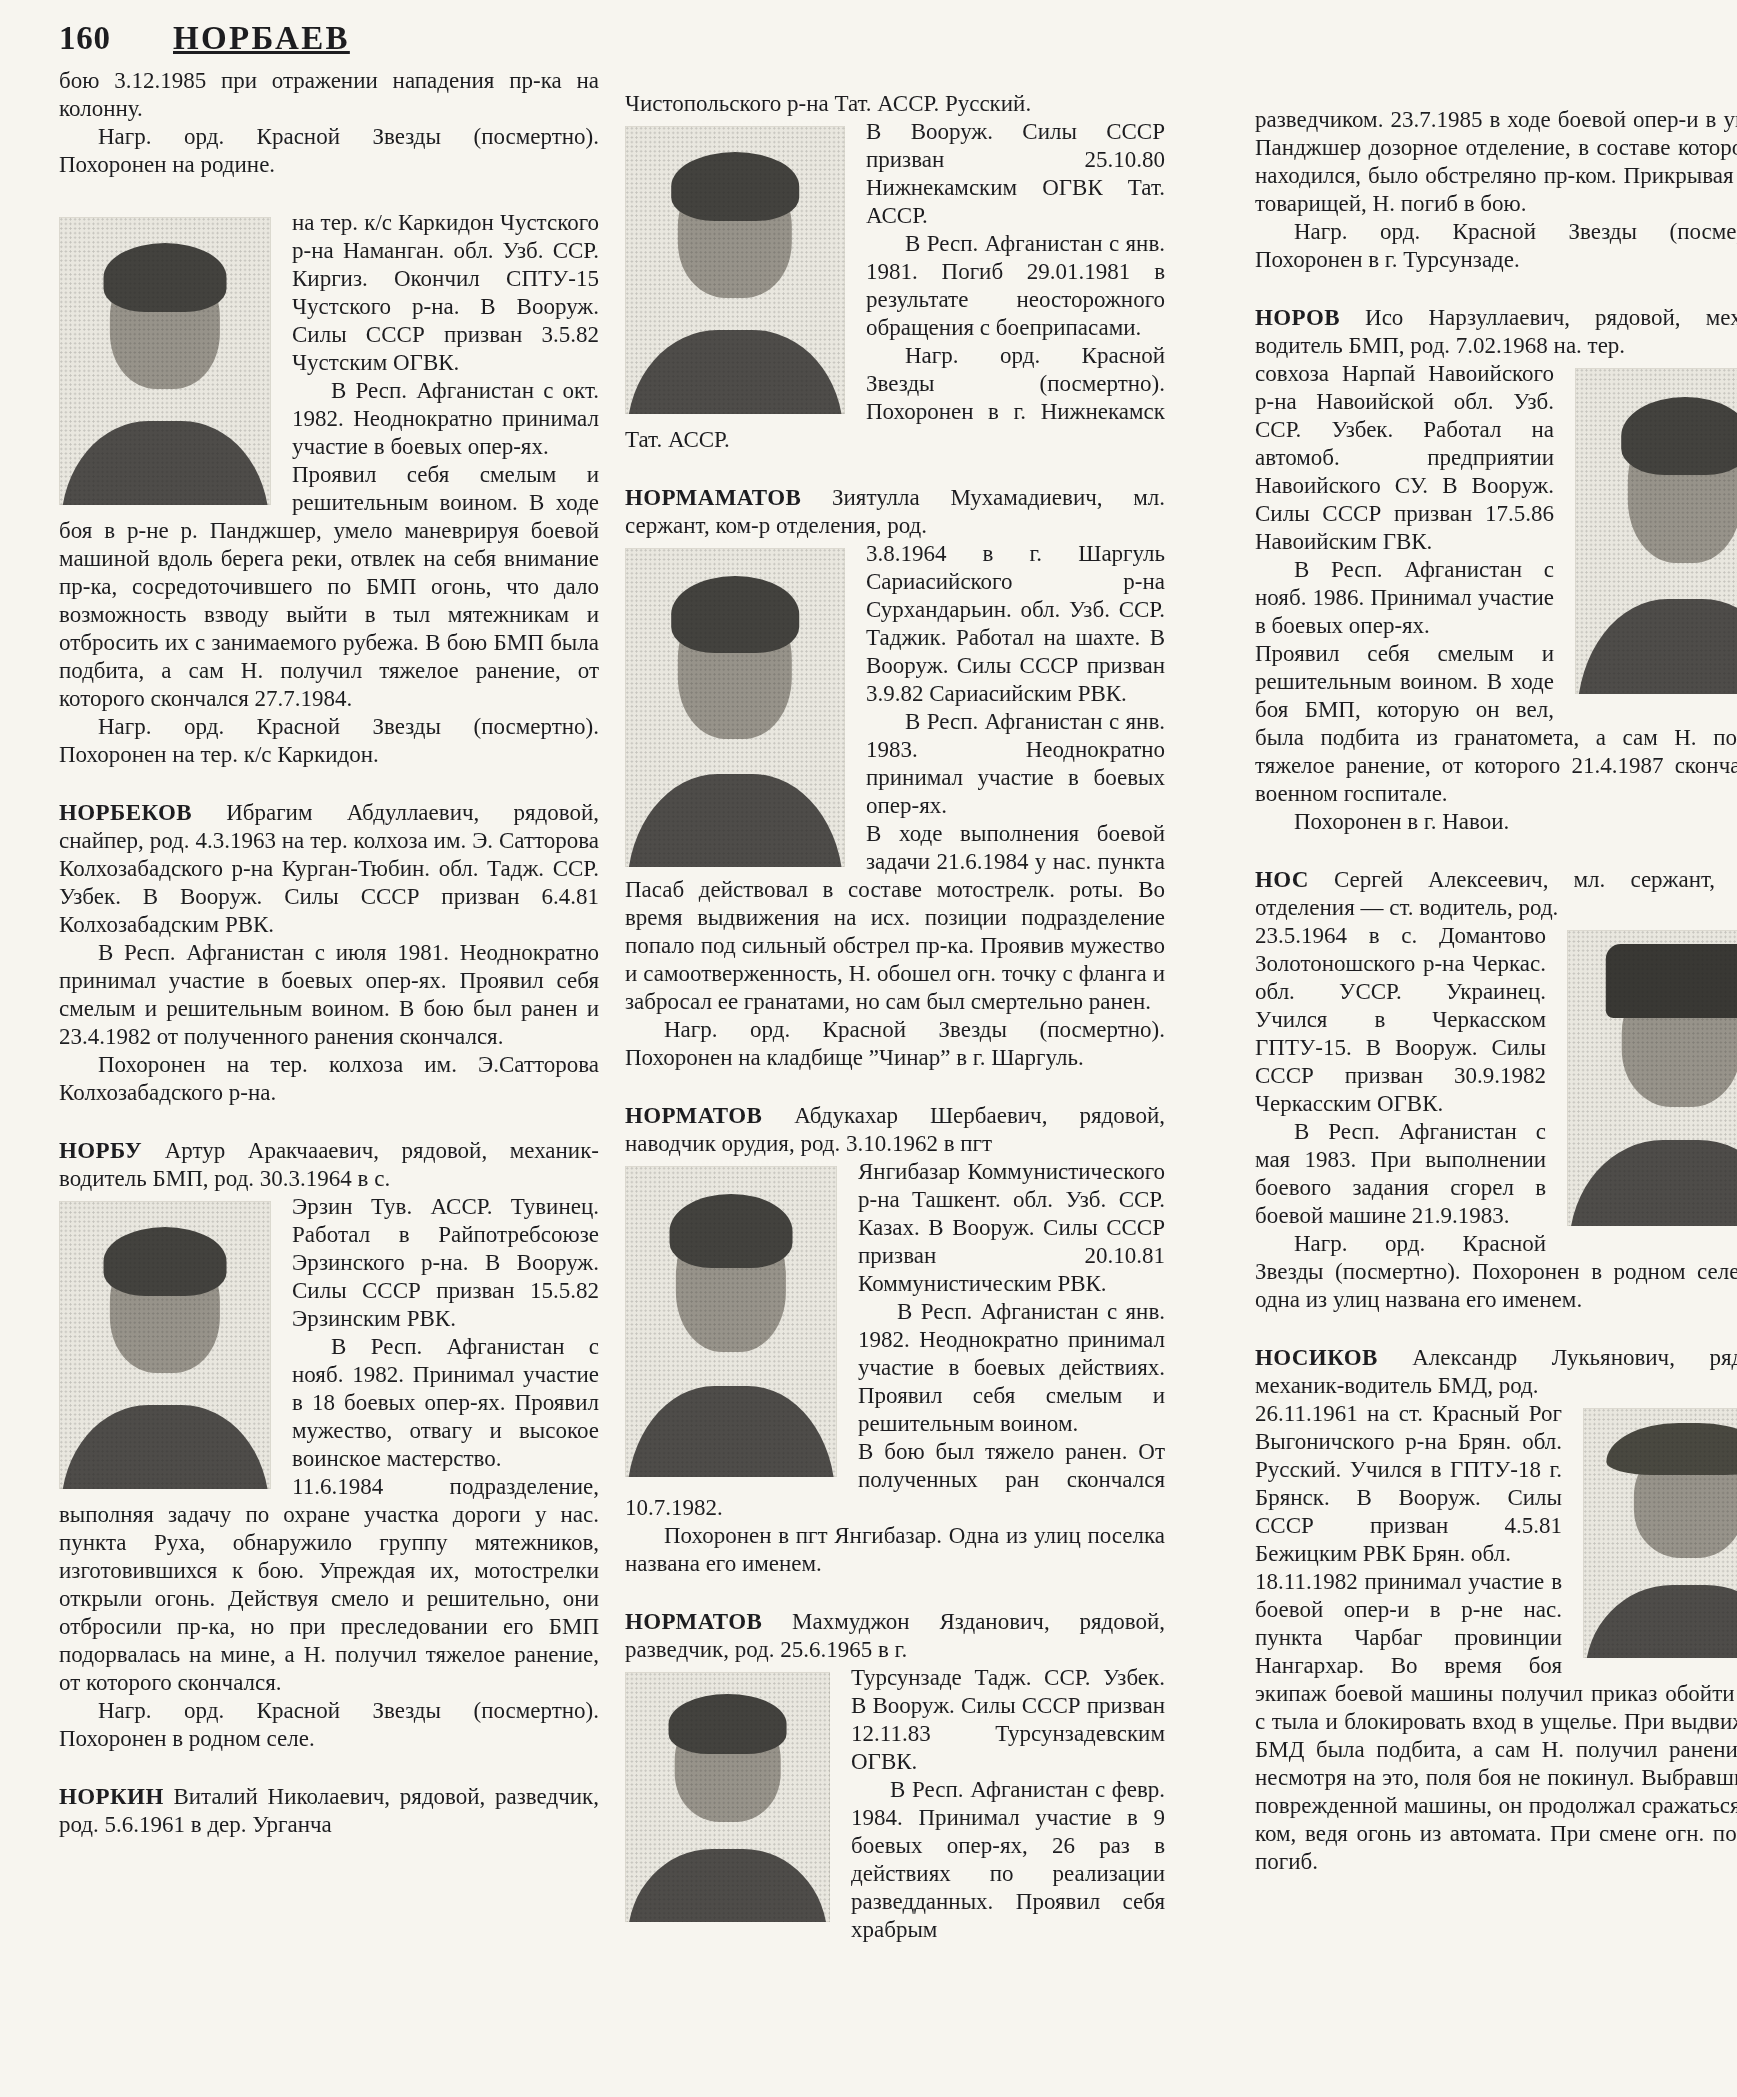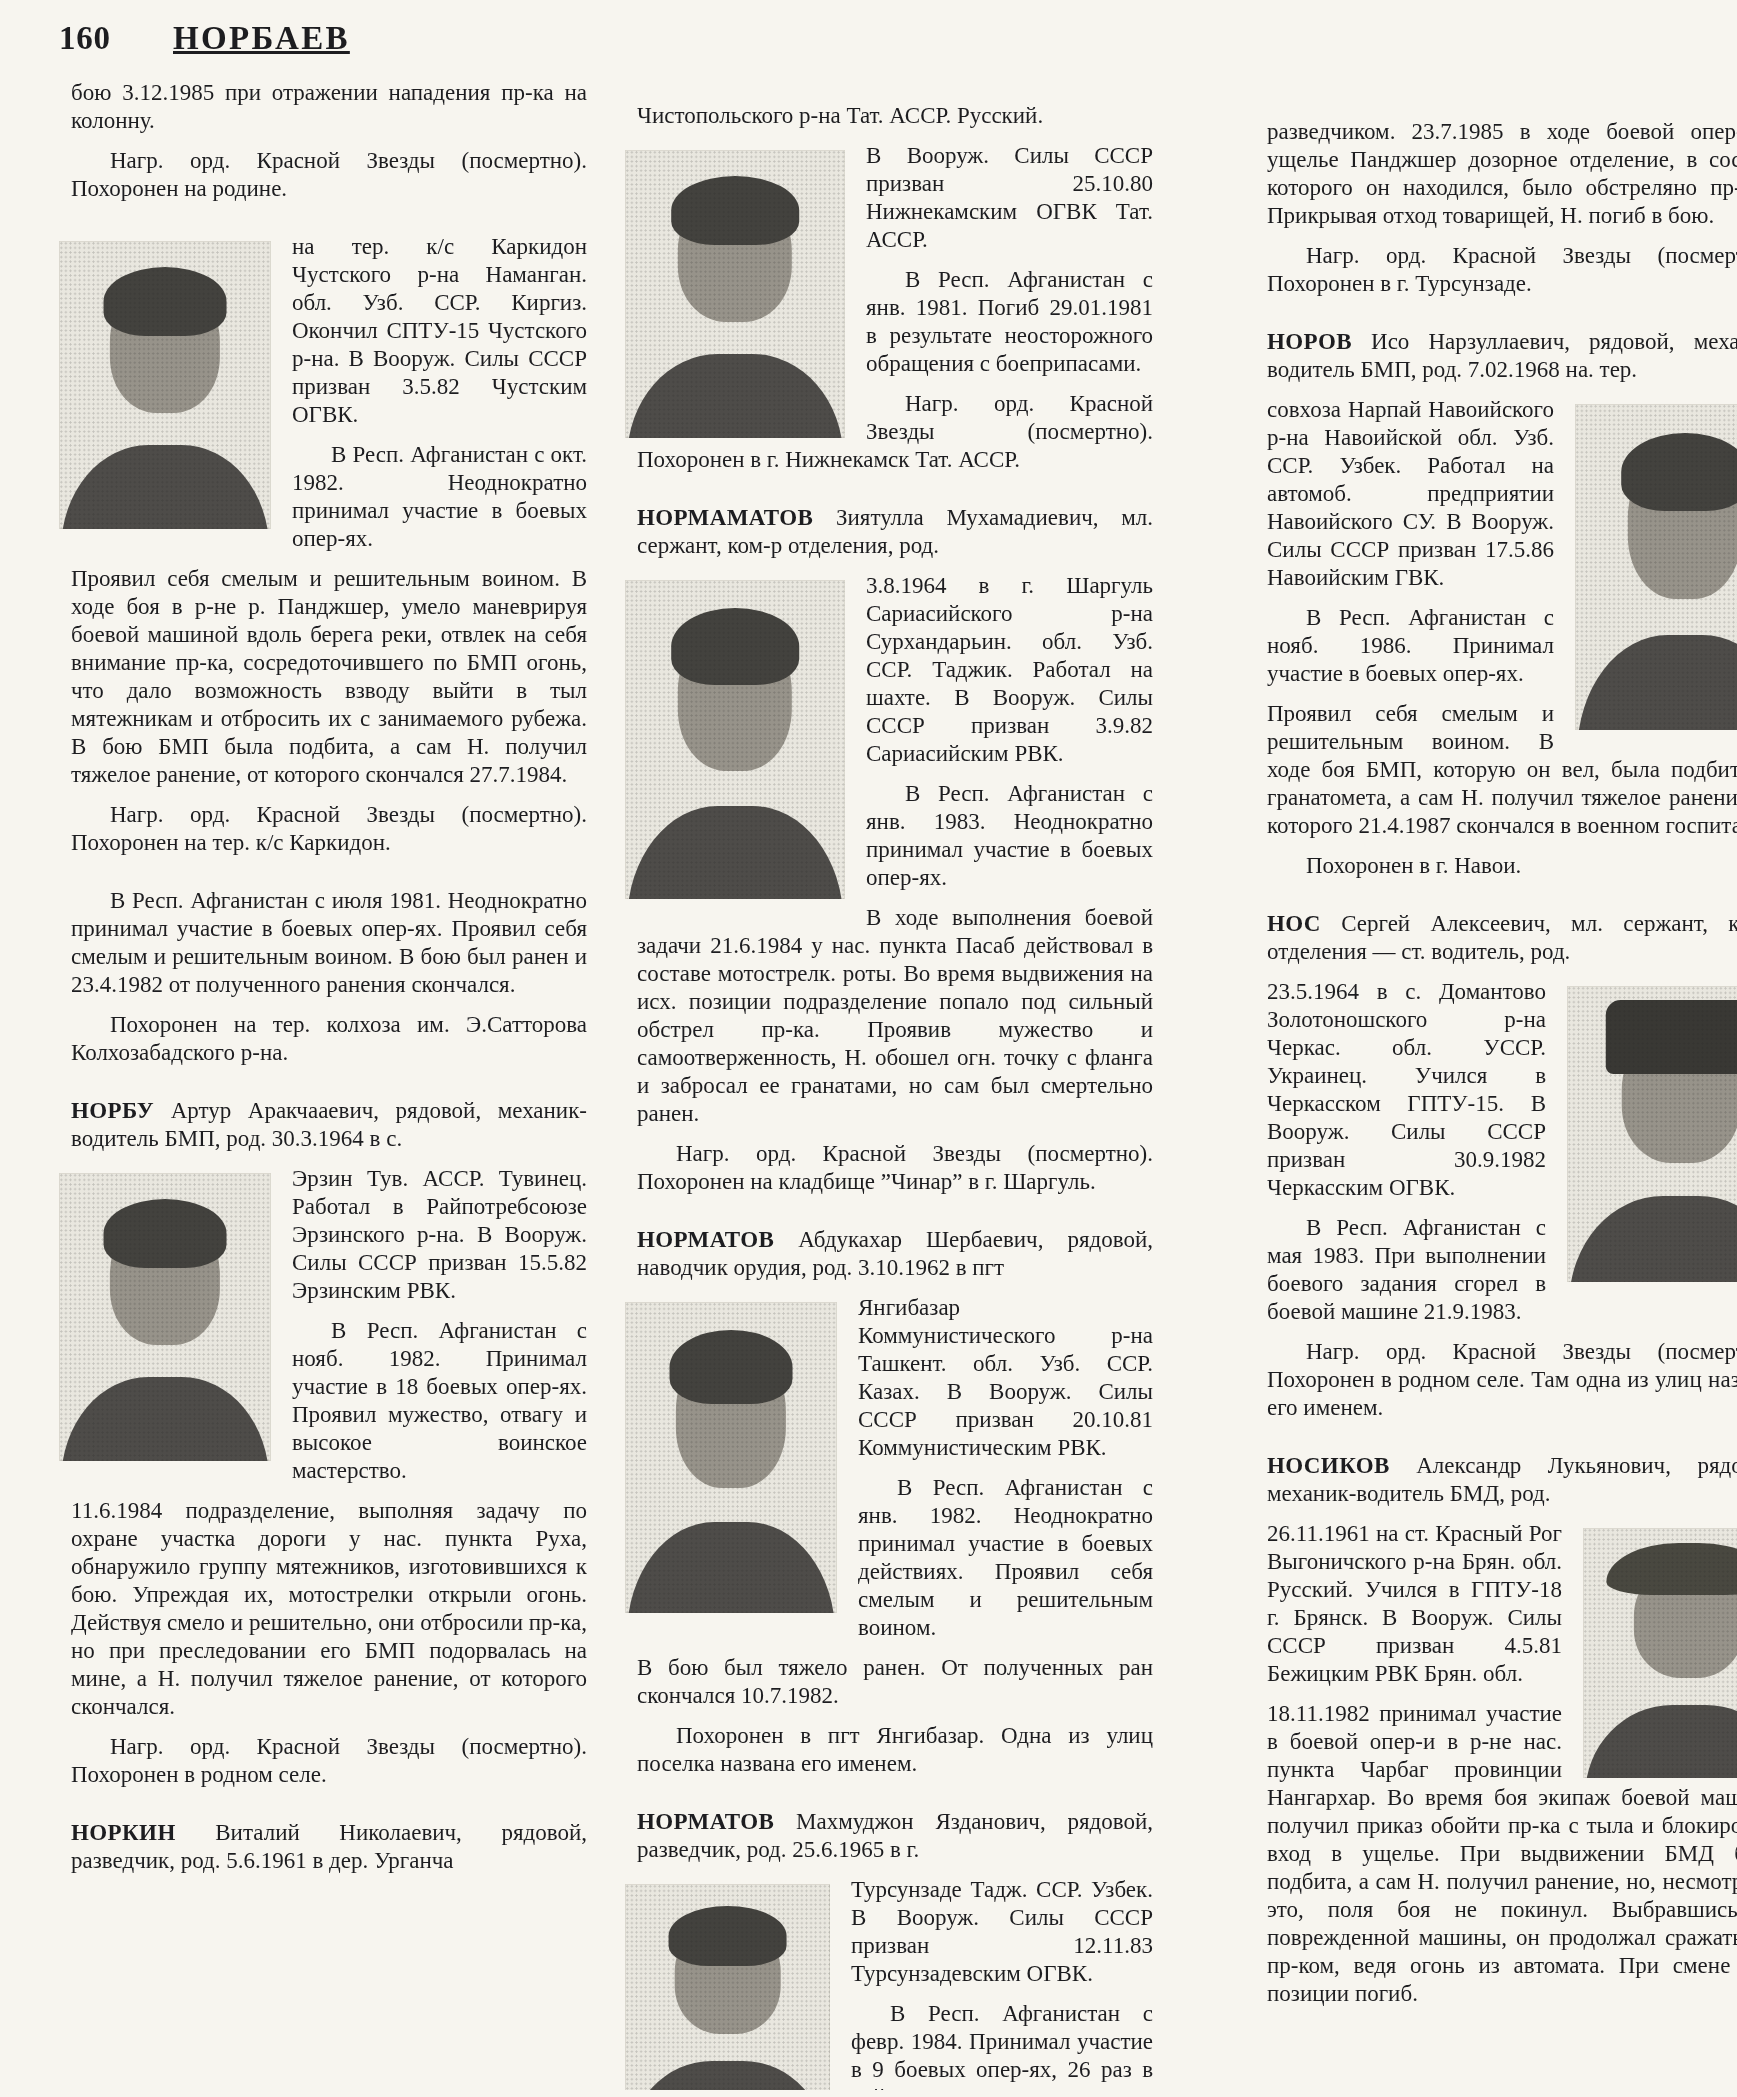--- a/index.html
+++ b/index.html
@@ -15,21 +15,21 @@
   .hdr .rh { letter-spacing:2.3px; }
   .col {
     position:absolute; top:67px; width:540px; height:2023px;
     overflow:hidden; text-align:justify;
     font-size:23px; line-height:28px;
     box-sizing:border-box;
   }
   #col1 { left:59px; }
   #col2 { left:625px; padding-top:23px; }
   #col3 { left:1255px; padding-top:39px; }
-  p { margin:12px; }
+  p { margin:0; }
   p.ind { text-indent:39px; }
   .entry { margin-top:30px; }
   .nm { font-weight:bold; letter-spacing:0.4px; }
   .flow { overflow:visible; }
   .photo {
     float:left; margin:7.6px 21px 6px 0;
     position:relative; background:#e9e7df;
     box-shadow:0 0 0 0.8px #d8d5cb inset;
     overflow:hidden;
   }
@@ -78,20 +78,21 @@
 
         </div>
         <p>на тер. к/с Каркидон Чустского р-на Наманган. обл. Узб. ССР. Киргиз. Окончил СПТУ-15 Чустского р-на. В Вооруж. Силы СССР призван 3.5.82 Чустским ОГВК.</p>
         <p class="ind">В Респ. Афганистан с окт. 1982. Неоднократно принимал участие в боевых опер-ях.</p>
         <p>Проявил себя смелым и решительным воином. В ходе боя в р-не р. Панджшер, умело маневрируя боевой машиной вдоль берега реки, отвлек на себя внимание пр-ка, сосредоточившего по БМП огонь, что дало возможность взводу выйти в тыл мятежникам и отбросить их с занимаемого рубежа. В бою БМП была подбита, а сам Н. получил тяжелое ранение, от которого скончался 27.7.1984.</p>
         <p class="ind">Нагр. орд. Красной Звезды (посмертно). Похоронен на тер. к/с Каркидон.</p>
       </div>
     </section>
 
     <section class="entry">
+      <p><span class="nm">НОРБЕКОВ</span> <span>Ибрагим Абдуллаевич, рядовой, снайпер, род. 4.3.1963 на тер. колхоза им. Э. Сатторова Колхозабадского р-на Курган-Тюбин. обл. Тадж. ССР. Узбек. В Вооруж. Силы СССР призван 6.4.81 Колхозабадским РВК.</span></p>
       <p class="ind">В Респ. Афганистан с июля 1981. Неоднократно принимал участие в боевых опер-ях. Проявил себя смелым и решительным воином. В бою был ранен и 23.4.1982 от полученного ранения скончался.</p>
       <p class="ind">Похоронен на тер. колхоза им. Э.Сатторова Колхозабадского р-на.</p>
     </section>
 
     <section class="entry">
       <p><span class="nm">НОРБУ</span> <span>Артур Аракчааевич, рядовой, механик-водитель БМП, род. 30.3.1964 в с.</span></p>
       <div class="flow">
         <div class="photo" style="width:212px;height:288px">
           <div class="ph-head"></div>
           <div class="ph-hair"></div>

